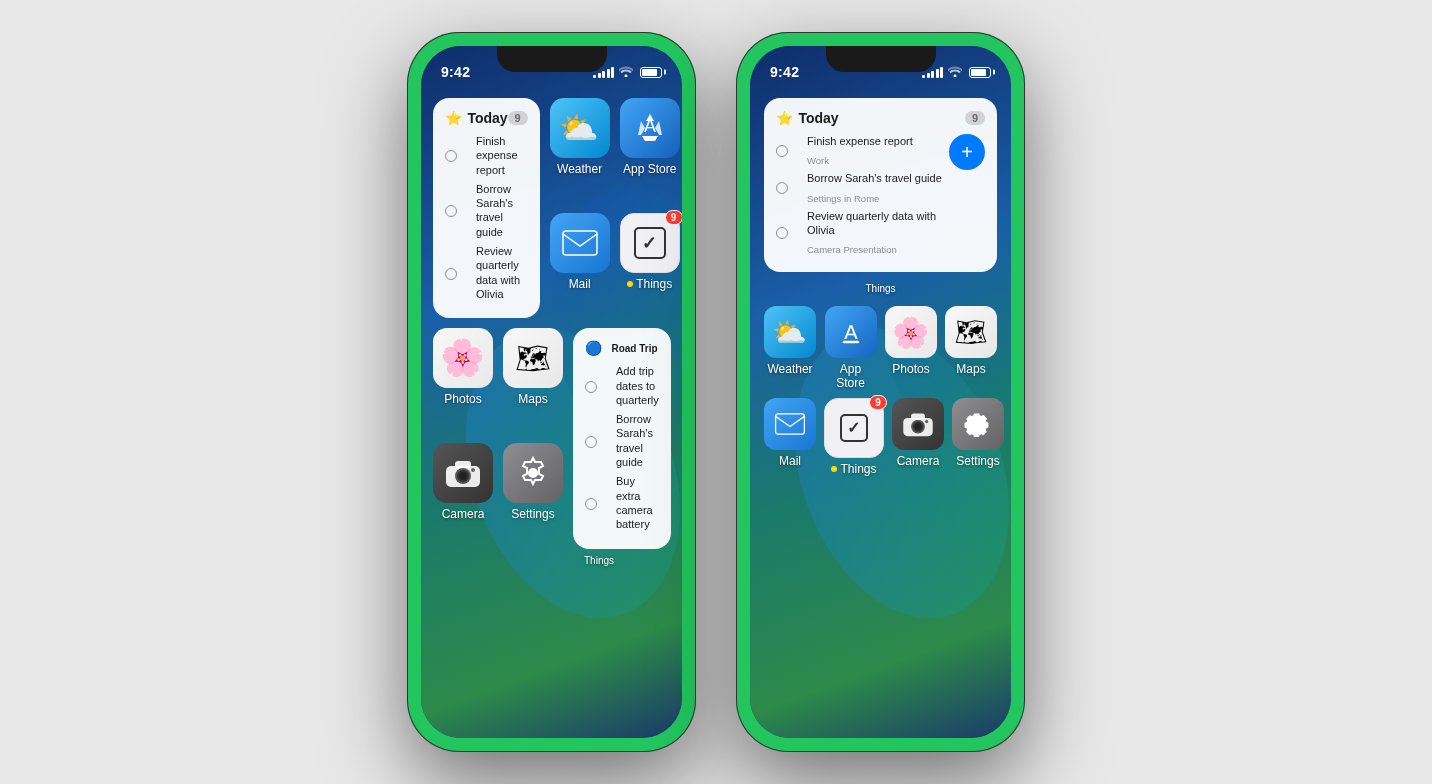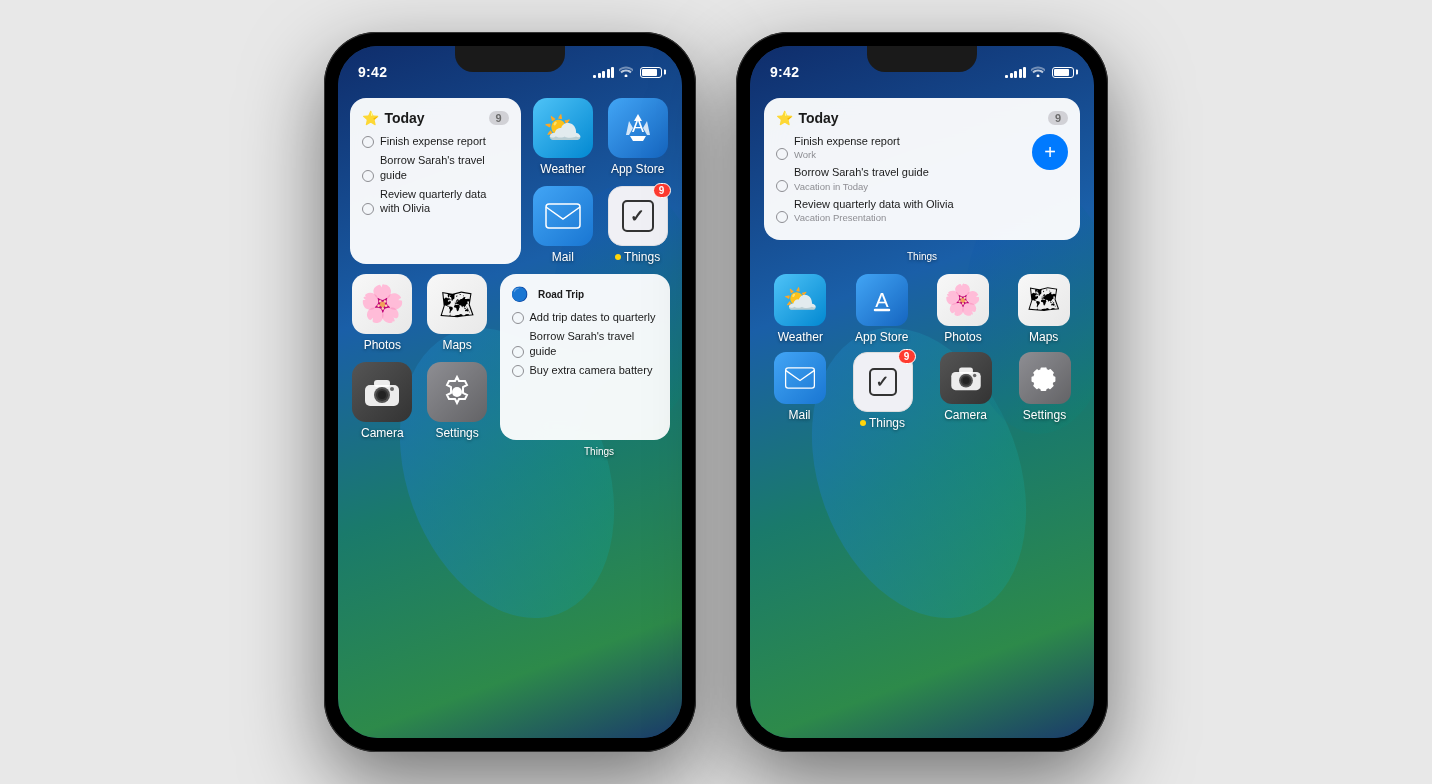--- a/index.html
+++ b/index.html
@@ -9,23 +9,23 @@
       background: #e8e8e8;
       display: flex;
       align-items: center;
       justify-content: center;
       gap: 40px;
       font-family: -apple-system, 'SF Pro Display', 'Helvetica Neue', Arial, sans-serif;
       overflow: hidden;
     }
 
     .phone-outer {
-      width: 372px;
+      width: 289px;
       height: 720px;
-      background: #000000;
+      background: #22c55e;
       border-radius: 52px;
       position: relative;
       box-shadow: 0 30px 80px rgba(0,0,0,0.5), inset 0 0 0 1px #333;
       flex-shrink: 0;
     }
 
     .phone-screen {
       position: absolute;
       top: 14px;
       left: 14px;
@@ -198,22 +198,22 @@
       font-size: 11px;
       font-weight: 600;
       border-radius: 8px;
       padding: 1px 6px;
       min-width: 20px;
       text-align: center;
     }
 
     .task-item {
       display: flex;
-      align-items: flex-end;
-      gap: 6px;
+      align-items: center;
+      gap: 19px;
       margin-bottom: 5px;
     }
 
     .task-circle {
       width: 12px;
       height: 12px;
       border: 1.5px solid #8e8e93;
       border-radius: 50%;
       flex-shrink: 0;
       margin-top: 2px;
@@ -221,21 +221,21 @@
 
     .task-text {
       font-size: 11px;
       color: #1a1a1a;
       line-height: 1.3;
     }
 
     .task-subtitle {
       font-size: 9.5px;
       color: #8e8e93;
-      margin-top: 1px;
+      margin-top: 7px;
     }
 
     
     .app-icon-wrap {
       display: flex;
       flex-direction: column;
       align-items: center;
       gap: 4px;
     }
 
@@ -613,29 +613,29 @@
               <div>
                 <div class="task-text">Finish expense report</div>
                 <div class="task-subtitle">Work</div>
               </div>
             </div>
 
             <div class="task-item">
               <div class="task-circle"></div>
               <div>
                 <div class="task-text">Borrow Sarah's travel guide</div>
-                <div class="task-subtitle">Vacation in Today</div>
+                <div class="task-subtitle">Settings in Rome</div>
               </div>
             </div>
 
             <div class="task-item">
               <div class="task-circle"></div>
               <div>
                 <div class="task-text">Review quarterly data with Olivia</div>
-                <div class="task-subtitle">Vacation Presentation</div>
+                <div class="task-subtitle">Camera Presentation</div>
               </div>
             </div>
           </div>
           <div class="plus-btn">+</div>
         </div>
       </div>
 
       <div style="text-align:center;margin-bottom:10px;">
         <span style="font-size:10px;color:white;text-shadow:0 1px 3px rgba(0,0,0,0.5);">Things</span>
       </div>

